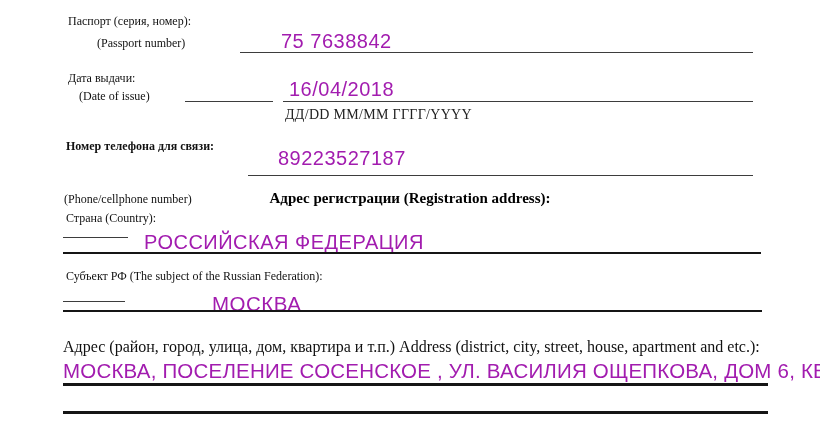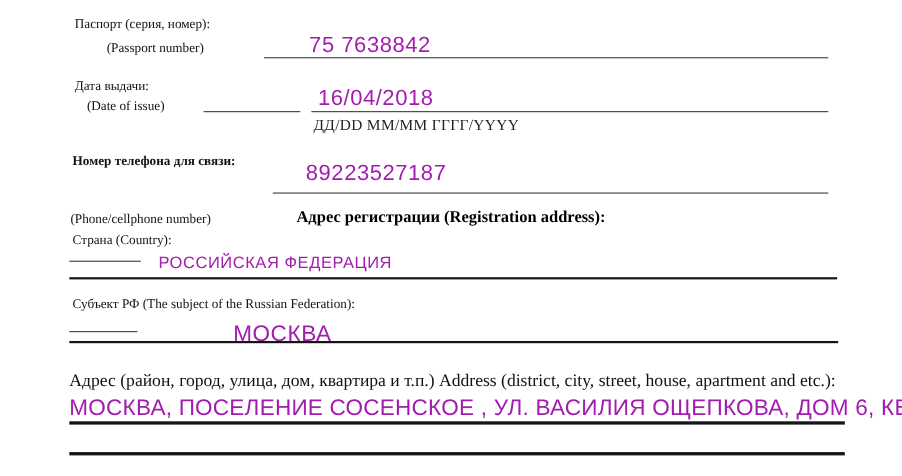--- a/index.html
+++ b/index.html
@@ -42,21 +42,21 @@
 
 <div class="abs lbl" style="left:66px; top:139px;font-weight:bold;">Номер телефона для связи:</div>
 <div class="abs lbl" style="left:64px; top:157px;margin-top:35px;">(Phone/cellphone number)</div>
 <div class="rule" style="left:248px; width:505px; top:175px;"></div>
 <div class="abs val" style="left:278px; top:147px;">89223527187</div>
 
 <div class="abs heading" style="left:63px; top:190px; width:694px; text-align:center; white-space:nowrap;">Адрес регистрации (Registration address):</div>
 
 <div class="abs lbl" style="left:66px; top:211px;">Страна (Country):</div>
 <div class="rule" style="left:63px; width:65px; top:237px; border-bottom-width:1px;"></div>
-<div class="abs val" style="left:144px; top:231px; font-size:15px;">РОССИЙСКАЯ ФЕДЕРАЦИЯ</div>
+<div class="abs val" style="left:144px; top:231px; font-size:20px;">РОССИЙСКАЯ ФЕДЕРАЦИЯ</div>
 <div class="rule thick" style="left:63px; width:698px; top:252px;"></div>
 
 <div class="abs lbl" style="left:66px; top:269px;">Субъект РФ (The subject of the Russian Federation):</div>
 <div class="rule" style="left:63px; width:62px; top:301px; border-bottom-width:1px;"></div>
 <div class="abs val" style="left:212px; top:292px; font-size:20.5px;">МОСКВА</div>
 <div class="rule thick" style="left:63px; width:699px; top:310px;"></div>
 
 <div class="abs lbl" style="left:63px; top:338px; font-size:16px;">Адрес (район, город, улица, дом, квартира и т.п.) Address (district, city, street, house, apartment and etc.):</div>
 <div class="abs val" style="left:63px; top:359px; font-size:20.5px; letter-spacing:0.2px;">МОСКВА, ПОСЕЛЕНИЕ СОСЕНСКОЕ , УЛ. ВАСИЛИЯ ОЩЕПКОВА, ДОМ 6, КВ. 352</div>
 <div class="rule thicker" style="left:63px; width:705px; top:383px;"></div>

